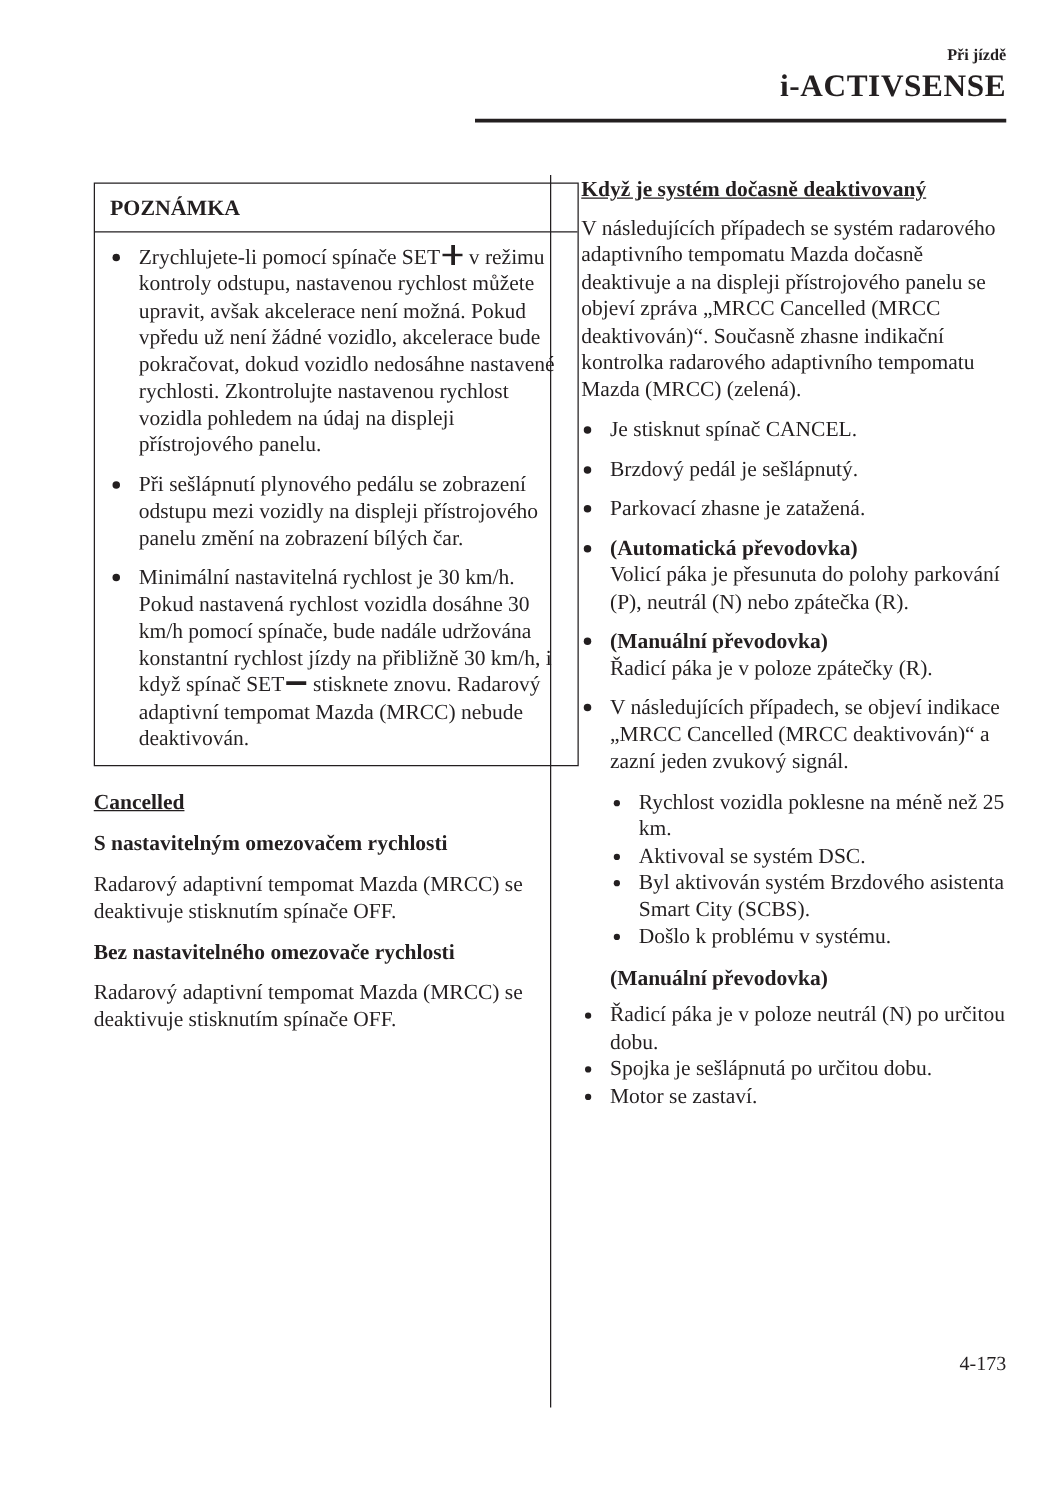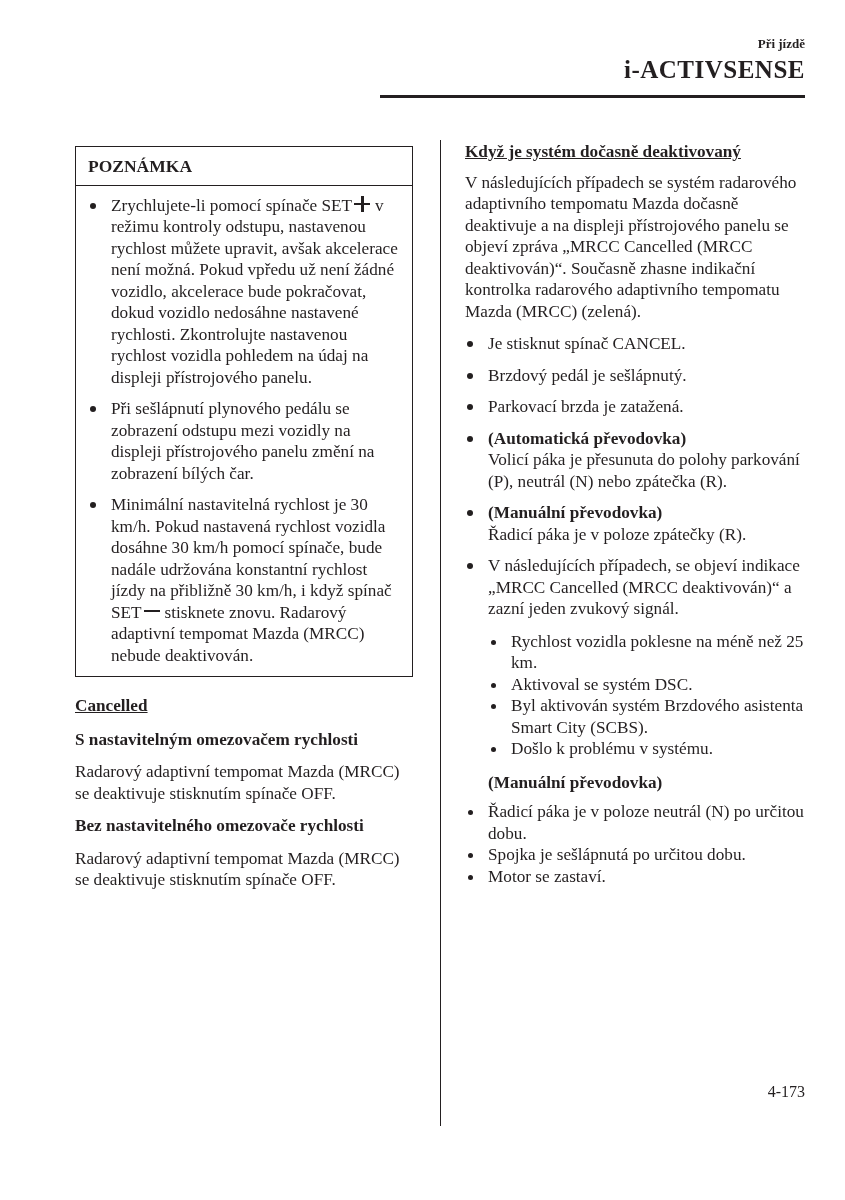--- a/index.html
+++ b/index.html
@@ -20,21 +20,21 @@
   }
   .header-rule {
     position: absolute; left: 380px; width: 425px; top: 95px; height: 3px;
     background: #231f20;
   }
   .col-divider {
     position: absolute; left: 440px; top: 140px; width: 1px; height: 986px;
     background: #231f20;
   }
   .col { position: absolute; font-size: 17.2px; line-height: 21.5px; }
-  .col-left { left: 75px; width: 338px; top: 146px; }
+  .col-left { left: 75px; width: 388px; top: 146px; }
   .col-right { left: 465px; width: 345px; top: 141px; }
 
   .note-box { border: 1px solid #231f20; margin-bottom: 12px; }
   .note-title {
     font-weight: bold; font-size: 17.5px; padding: 9px 12px 7px 12px;
     border-bottom: 1px solid #231f20;
   }
   .note-body { padding: 9px 10px 10px 12px; }
 
   ul.bullets { list-style: none; }
@@ -109,21 +109,21 @@
   <p class="para">Radarový adaptivní tempomat Mazda (MRCC) se deaktivuje stisknutím spínače OFF.</p>
 </div>
 
 <div class="col col-right">
   <div class="heading-u" style="margin-bottom:9px;">Když je systém dočasně deaktivovaný</div>
   <p class="para">V následujících případech se systém radarového adaptivního tempomatu Mazda dočasně deaktivuje a na displeji přístrojového panelu se objeví zpráva „MRCC Cancelled (MRCC deaktivován)“. Současně zhasne indikační kontrolka radarového adaptivního tempomatu Mazda (MRCC) (zelená).</p>
 
   <ul class="bullets">
     <li><span>Je stisknut spínač CANCEL.</span></li>
     <li><span>Brzdový pedál je sešlápnutý.</span></li>
-    <li><span>Parkovací brzda je zatažená.</span></li>
+    <li><span>Parkovací zhasne je zatažená.</span></li>
     <li>
       <div class="bold">(Automatická převodovka)</div>
       <div>Volicí páka je přesunuta do polohy parkování (P), neutrál (N) nebo zpátečka (R).</div>
     </li>
     <li>
       <div class="bold">(Manuální převodovka)</div>
       <div>Řadicí páka je v poloze zpátečky (R).</div>
     </li>
     <li>
       <div>V následujících případech, se objeví indikace „MRCC Cancelled (MRCC deaktivován)“ a zazní jeden zvukový signál.</div>

